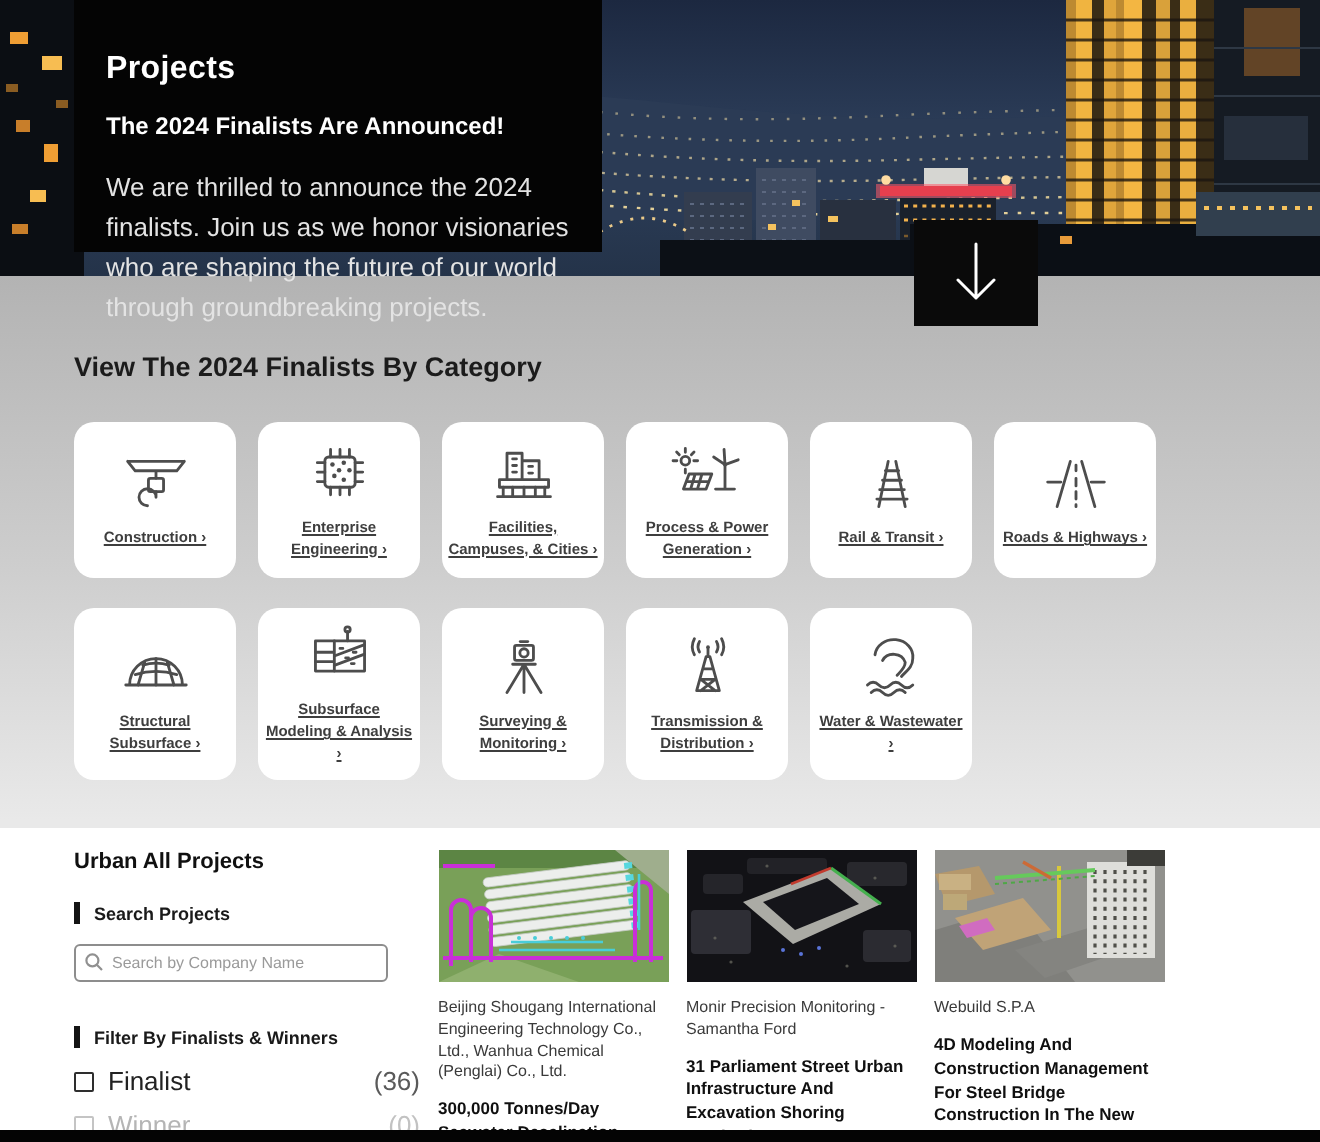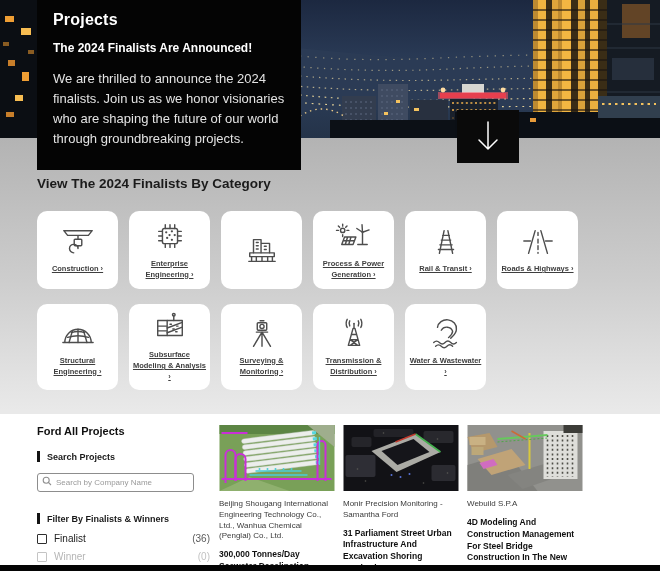--- a/index.html
+++ b/index.html
@@ -4,22 +4,22 @@
 <style>
   html,body{margin:0;padding:0;background:#888;}
   *{box-sizing:border-box;}
   .page{position:relative;width:660px;height:571px;overflow:hidden;
         font-family:"Liberation Sans",sans-serif;
         background:linear-gradient(180deg,#b3b3b3 138px,#cdcdcd 280px,#e9e9e9 410px);}
 
   
   .hero{position:relative;width:660px;height:138px;}
   .hero-bg{display:block;width:660px;height:138px;}
-  .hero-panel{position:absolute;left:37px;top:0;width:264px;height:170px;
-              background:#040404;padding:11px 16px 0 16px;z-index:3;}
+  .hero-panel{position:absolute;left:37px;top:0;width:264px;height:126px;
+              background:#040404;padding:26px 16px 0 16px;z-index:3;}
   .hero-title{margin:0 0 12px;font-size:16px;font-weight:bold;color:#ffffff;letter-spacing:.2px;}
   .hero-subtitle{margin:0 0 14px;font-size:12px;font-weight:bold;color:#ffffff;}
   .hero-body{margin:0;font-size:13px;line-height:1.55;color:#e3e3e3;width:234px;}
   .scroll-btn{position:absolute;left:457px;top:110px;width:62px;height:53px;background:#0a0a0a;
               display:flex;align-items:center;justify-content:center;z-index:4;cursor:pointer;border:none;}
 
   
   .categories{padding:38px 0 0 37px;}
   .cat-heading{margin:0 0 20px;font-size:13.5px;font-weight:bold;color:#1b1b1b;}
   .cat-grid{display:grid;grid-template-columns:repeat(6,81px);grid-template-rows:78px 86px;gap:15px 11px;width:541px;}
@@ -35,21 +35,21 @@
             padding:11px 0 0 37px;overflow:hidden;}
   .sidebar{width:173px;margin-right:9px;flex:0 0 auto;}
   .side-heading{margin:0 0 14px;font-size:11px;font-weight:bold;color:#101010;}
   .side-label{display:flex;align-items:center;font-size:9px;font-weight:bold;color:#1a1a1a;margin-bottom:9px;}
   .side-label::before{content:"";width:3px;height:11px;background:#141414;margin-right:7px;}
   .search-box{position:relative;width:157px;height:19px;margin-bottom:23px;}
   .search-box input{width:100%;height:100%;border:1px solid #8d8d8d;border-radius:3px;
                     padding:0 4px 0 18px;font-size:8px;color:#333;font-family:"Liberation Sans",sans-serif;}
   .search-box input::placeholder{color:#9a9a9a;}
   .search-icon{position:absolute;left:5px;top:5px;}
-  .filter-row{display:flex;align-items:center;margin:0 0 7px;font-size:10px;color:#222222;}
+  .filter-row{display:flex;align-items:center;margin:0 0 7px;font-size:13px;color:#222222;}
   .checkbox{width:10px;height:10px;border:1.5px solid #2e2e2e;border-radius:1px;margin-right:7px;background:#fff;cursor:pointer;flex:0 0 auto;}
   .filter-row .count{margin-left:auto;color:#5a5a5a;}
   .filter-row.disabled{color:#b5b5b5;}
   .filter-row.disabled .checkbox{border-color:#c4c4c4;cursor:default;}
   .filter-row.disabled .count{color:#c2c2c2;}
 
   .cards{display:flex;gap:8px;}
   .pcard{width:116px;flex:0 0 auto;}
   .thumb{display:block;width:116px;height:66px;margin-bottom:8px;cursor:pointer;}
   .company{margin:0 0 7px;font-size:8px;color:#3a3a3a;line-height:1.35;}
@@ -203,20 +203,21 @@
         </svg>
         <span class="cat-label">Enterprise Engineering ›</span>
       </div>
 
       <div class="cat-card">
         <svg width="40" height="34" viewBox="0 0 40 36" class="cat-icon">
           <path d="M11 21V7h8v14M19 11h9v10M14 10h2M14 13.5h2M14 17h2M22.5 14h2M22.5 17.5h2"></path>
           <rect x="7" y="21" width="26" height="4"></rect>
           <path d="M9 25v5M14 25v5M20 25v5M26 25v5M31 25v5M6 30h28"></path>
         </svg>
+        <span class="cat-label">Facilities, Campuses, &amp; Cities ›</span>
       </div>
 
       <div class="cat-card">
         <svg width="40" height="34" viewBox="0 0 40 36" class="cat-icon">
           <circle cx="8" cy="11" r="2.3"></circle>
           <path d="M8 6.5V4.5M8 17.5v-2M3.5 11h-2M12.5 11h2M4.8 7.8 3.4 6.4M11.2 7.8l1.4-1.4"></path>
           <path d="M7 26l3-8h12l-3 8zM9.2 22h11M13.2 18l-2.4 8M16.8 18l-2.4 8"></path>
           <path d="M29 26V13M29 13l-6-4M29 13l7-2.5M29 13l-.5-8M24 26h10"></path>
           <circle cx="29" cy="13" r="1.1" fill="#4d4d4d" stroke="none"></circle>
         </svg>
@@ -236,21 +237,21 @@
         </svg>
         <span class="cat-label">Roads &amp; Highways ›</span>
       </div>
 
       <div class="cat-card">
         <svg width="40" height="34" viewBox="0 0 40 36" class="cat-icon">
           <path d="M6 27a14 14 0 0 1 28 0M4 27h32"></path>
           <path d="M13 16.5a16 10 0 0 1 14 0M9 21.5a22 12 0 0 1 22 0"></path>
           <path d="M20 13v14M14 15l-3.5 12M26 15l3.5 12"></path>
         </svg>
-        <span class="cat-label">Structural Engineering ›</span>
+        <span class="cat-label">Structural Subsurface ›</span>
       </div>
 
       <div class="cat-card">
         <svg width="40" height="34" viewBox="0 0 40 36" class="cat-icon">
           <rect x="7" y="10" width="26" height="16"></rect>
           <path d="M7 16h10M7 21h10M17 10v16"></path>
           <path d="M17 18l16-6M17 23l16-6"></path>
           <path d="M24 10V5"></path>
             <circle cx="24" cy="4" r="1.4"></circle>
           <path d="M20 14h1.5M23 19h1.5M27 16h1.5M26 22h1.5" stroke-dasharray="1.5 2"></path>
@@ -285,21 +286,21 @@
         </svg>
         <span class="cat-label">Water &amp; Wastewater ›</span>
       </div>
 
     </div>
   </section>
 
   <section class="projects">
 
     <div class="sidebar">
-      <h3 class="side-heading">Ford All Projects</h3>
+      <h3 class="side-heading">Urban All Projects</h3>
 
       <div class="side-label">Search Projects</div>
       <div class="search-box">
         <svg class="search-icon" width="10" height="10" viewBox="0 0 10 10">
           <circle cx="4.2" cy="4.2" r="3" stroke="#909090" stroke-width="1.1" fill="none"></circle>
           <path d="M6.4 6.4 9 9" stroke="#909090" stroke-width="1.1"></path>
         </svg>
         <input type="text" placeholder="Search by Company Name" style="">
       </div>
 

